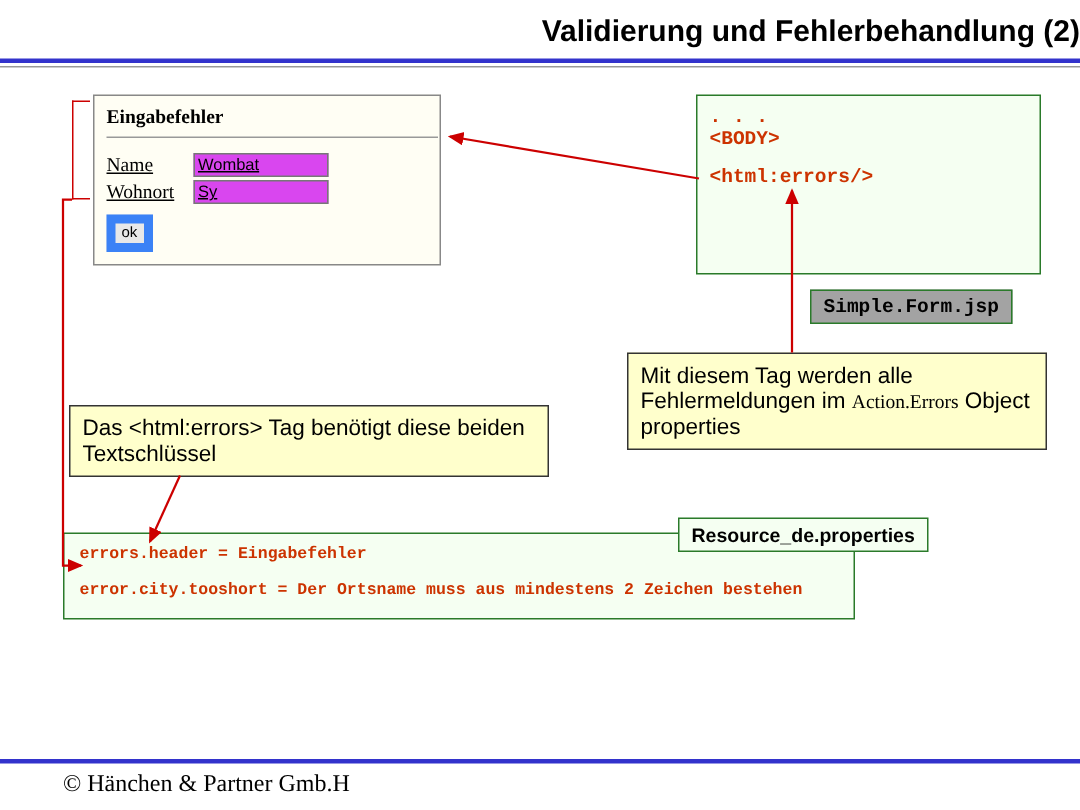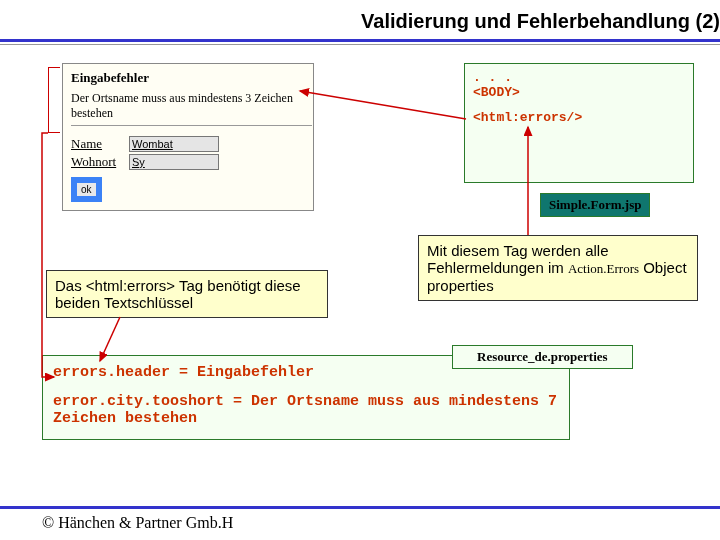--- a/index.html
+++ b/index.html
@@ -22,39 +22,39 @@
   .hr2 { height: 1px; background: #999; margin: 2px 0 0 0; }
   .slide-area {
     position: relative;
     width: 100%;
     height: 450px;
   }
   
   .form-mock {
     position: absolute;
     left: 62px; top: 18px;
-    width: 252px;
+    width: 232px;
     background: #fffef4;
     border: 1px solid #888;
     font-family: "Times New Roman", serif;
     font-size: 13px;
     padding: 6px 1px 8px 8px;
   }
   .form-mock .err-title { font-weight: bold; margin-bottom: 5px; }
   .form-mock .err-msg { font-size: 12px; margin-bottom: 4px; }
   .form-mock hr { border: none; border-top: 1px solid #999; margin: 4px 0 10px 0; }
   .form-mock .row { display: flex; align-items: center; margin: 2px 0; text-decoration: underline; }
   .form-mock .lbl { width: 58px; }
   .form-mock input[type=text] {
     border: 1px solid #777;
     font-size: 11px;
     height: 16px;
     width: 90px;
     padding: 0 2px;
-    background: #e5e5e5;
+    background: #d946ef;
   }
   .form-mock .btn {
     border: 6px solid #3b82f6;
     background: #e8e8e8;
     font-size: 10px;
     padding: 1px 4px;
     margin-top: 5px;
   }
   
   .bracket {
@@ -77,64 +77,64 @@
     border: 1px solid #2a7a2a;
     font-family: "Courier New", monospace;
     font-size: 13px;
     color: #cc3300;
     font-weight: bold;
     padding: 6px 8px;
   }
   .jsp-label {
     position: absolute;
     left: 540px; top: 148px;
-    background: #0f766e;
-    border: 1px solid #2a7a2a;
-    font-family: Liberation Serif, serif;
+    background: #a3a3a3;
+    border: 1px solid #2a7a2a;
+    font-family: Liberation Mono, monospace;
     font-size: 13px;
     font-weight: bold;
     padding: 3px 8px;
   }
   
   .yellow-box {
     position: absolute;
     background: #ffffcc;
     border: 1px solid #333;
     padding: 6px 8px;
     font-size: 15px;
   }
   .yellow-left {
-    left: 46px; top: 225px; width: 282px;
+    left: 46px; top: 225px; width: 320px;
   }
   .yellow-right {
     left: 418px; top: 190px; width: 280px;
   }
   .yellow-right .mono { font-family: Liberation Serif, serif; font-size: 13px; }
   
   .props-box {
     position: absolute;
     left: 42px; top: 310px;
     width: 528px;
     background: #f5fff2;
     border: 1px solid #2a7a2a;
     font-family: "Courier New", monospace;
-    font-size: 15px;
+    font-size: 11px;
     color: #cc3300;
     font-weight: bold;
     padding: 8px 10px 12px 10px;
   }
   .props-label {
     position: absolute;
     left: 452px; top: 300px;
     background: #f5fff2;
     border: 1px solid #2a7a2a;
-    font-family: Liberation Serif, serif;
-    font-size: 13px;
-    font-weight: bold;
-    padding: 3px 24px;
+    font-family: Liberation Sans, sans-serif;
+    font-size: 13px;
+    font-weight: bold;
+    padding: 3px 8px;
     z-index: 2;
   }
   
   .footer {
     position: absolute;
     left: 0; bottom: 0;
     width: 100%;
     border-top: 3px solid #3333cc;
     padding: 5px 0 8px 42px;
     font-family: "Times New Roman", serif;
@@ -154,21 +154,20 @@
 <div class="title">Validierung und Fehlerbehandlung (2)</div>
 <div class="hr1"></div>
 <div class="hr2"></div>
 
 <div class="slide-area">
 
   <div class="bracket"></div>
 
   <div class="form-mock">
     <div class="err-title">Eingabefehler</div>
-    <div class="err-msg">Der Ortsname muss aus mindestens 3 Zeichen bestehen</div>
     <hr>
     <div class="row">
       <span class="lbl">Name</span>
       <input type="text" value="Wombat" style="">
     </div>
     <div class="row">
       <span class="lbl">Wohnort</span>
       <input type="text" value="Sy" style="">
     </div>
     <button class="btn">ok</button>
@@ -186,21 +185,21 @@
   <div class="yellow-box yellow-left">Das &lt;html:errors&gt; Tag benötigt diese beiden Textschlüssel</div>
 
   <div class="yellow-box yellow-right">
     <span>Mit diesem Tag werden alle Fehlermeldungen im </span><span class="mono">Action.Errors</span><span> Object properties</span>
   </div>
 
   <div class="props-label">Resource_de.properties</div>
   <div class="props-box">
     <div>errors.header = Eingabefehler</div>
     <div style="height:12px"></div>
-    <div>error.city.tooshort = Der Ortsname muss aus mindestens 7 Zeichen bestehen</div>
+    <div>error.city.tooshort = Der Ortsname muss aus mindestens 2 Zeichen bestehen</div>
   </div>
 
   <svg class="overlay">
     <defs>
       <marker id="ah" markerWidth="8" markerHeight="8" refX="6" refY="3" orient="auto">
         <path d="M0,0 L7,3 L0,6 Z" fill="#cc0000"></path>
       </marker>
     </defs>
 
     <line x1="466" y1="74" x2="300" y2="46" stroke="#cc0000" stroke-width="1.5" marker-end="url(#ah)"></line>

